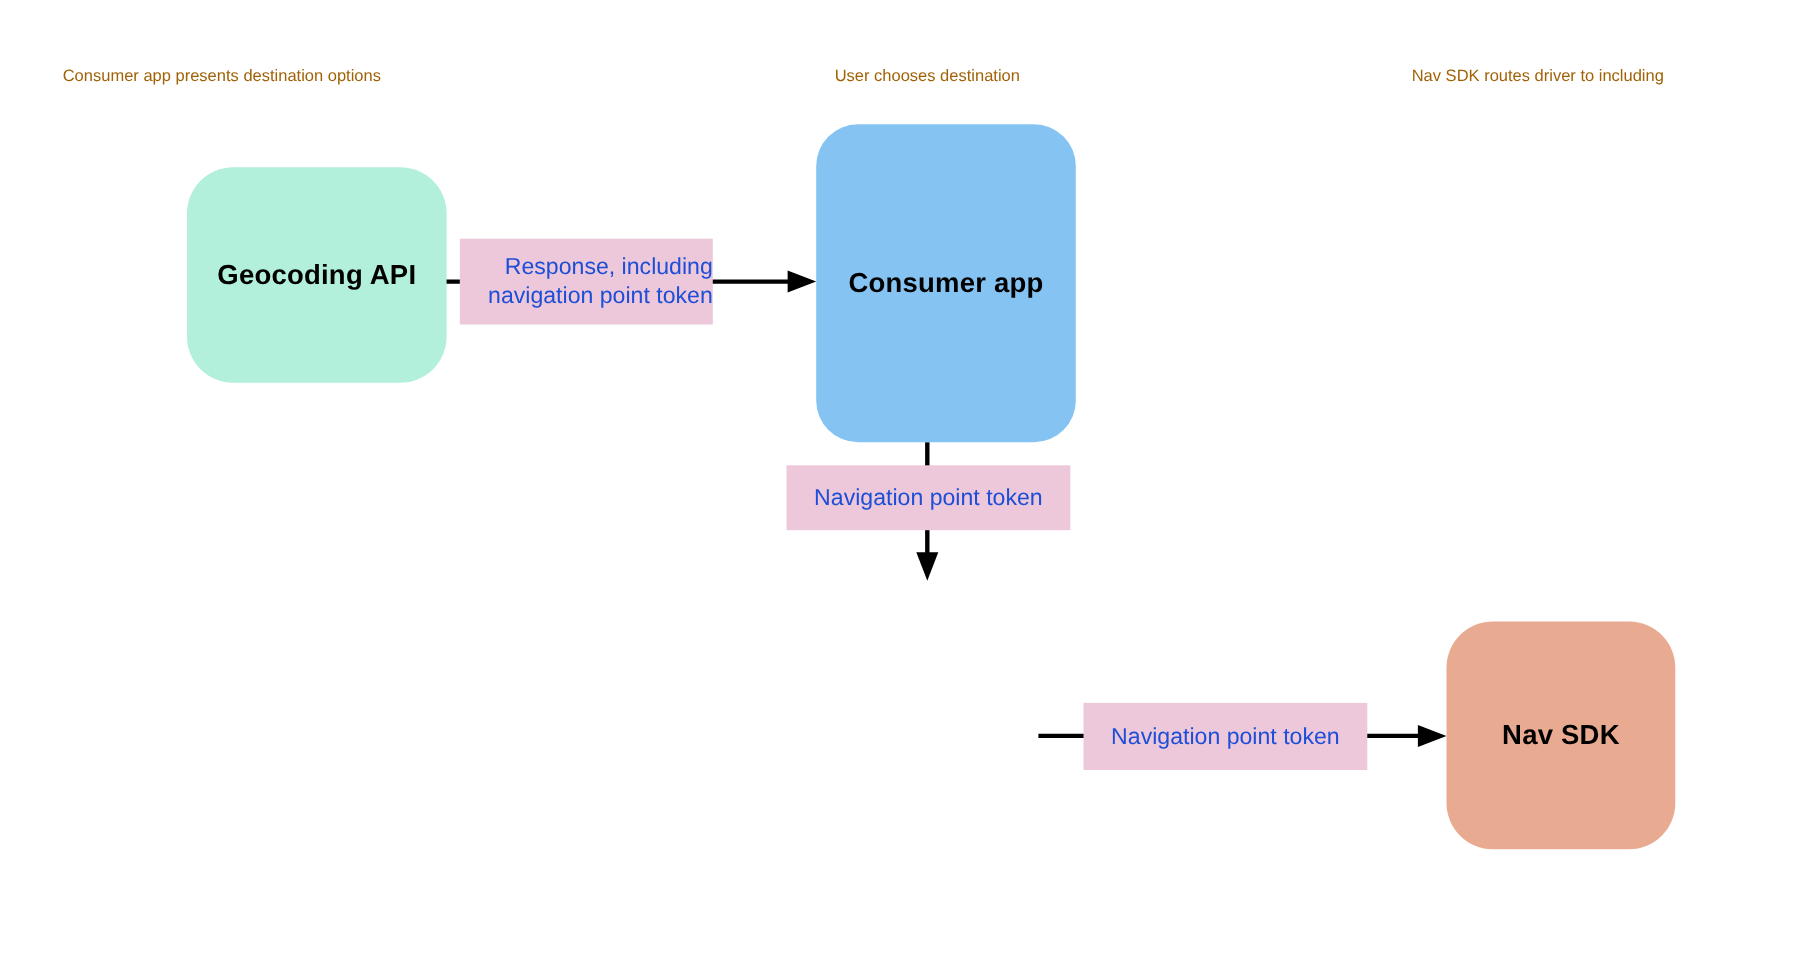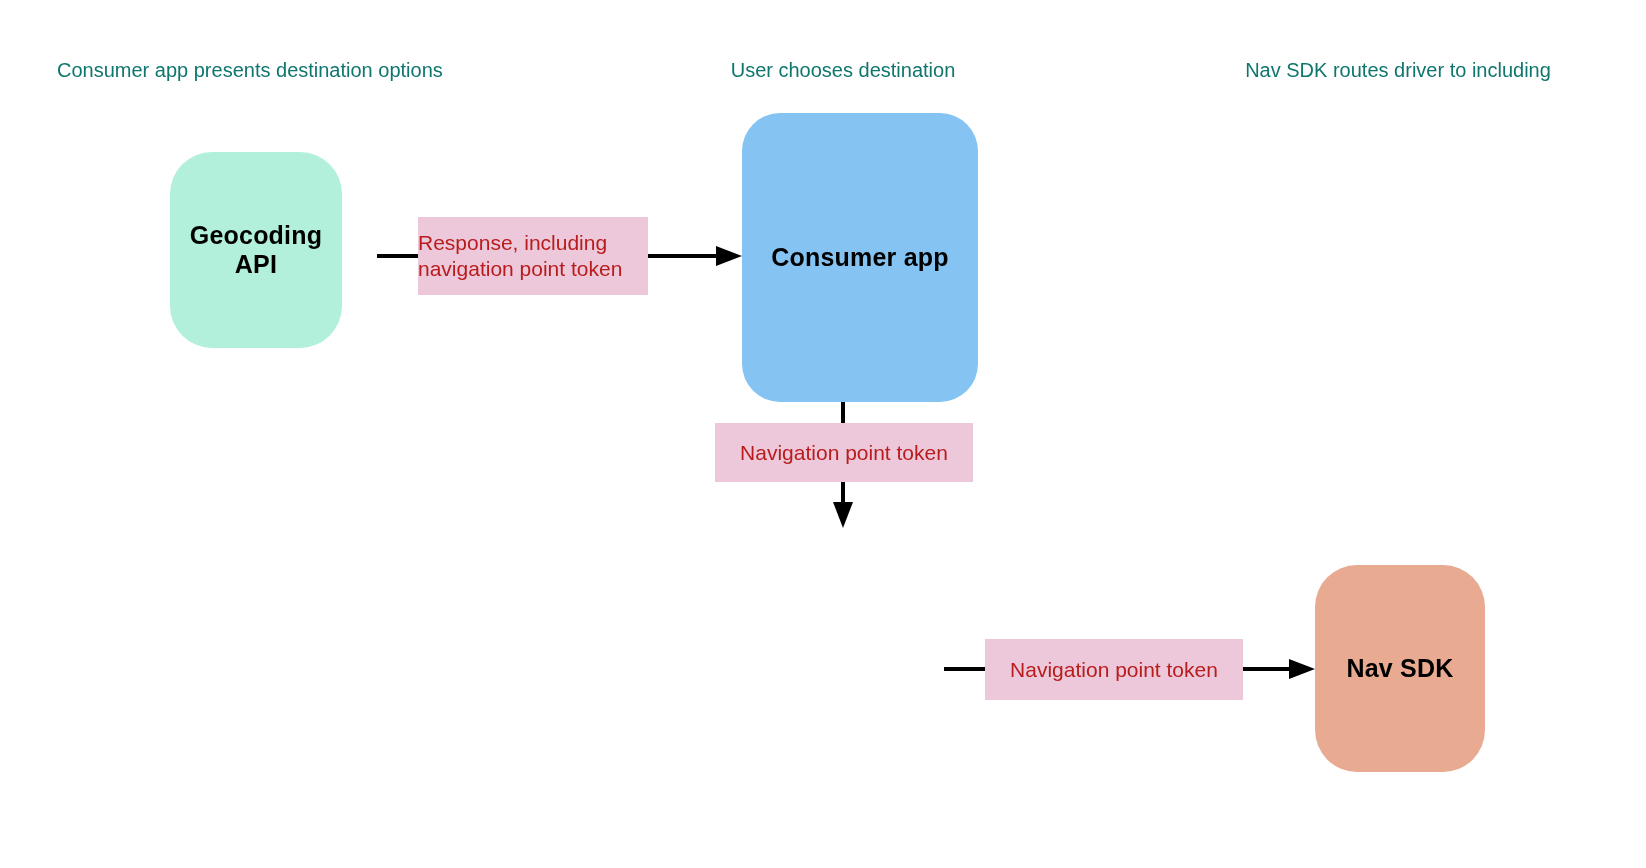--- a/index.html
+++ b/index.html
@@ -14,23 +14,23 @@
   .canvas {
     position: absolute;
     left: 0; top: 0;
     width: 1646px;
     height: 868px;
     background: #ffffff;
   }
   .col-header {
     position: absolute;
     top: 55px;
-    font-size: 20px;
+    font-size: 15px;
     font-weight: 400;
-    color: #0f766e;
+    color: #a16207;
     white-space: nowrap;
     line-height: 30px;
   }
   .col-header.centered { transform: translateX(-50%); }
   .arrows-layer {
     position: absolute;
     left: 0; top: 0;
     width: 1646px;
     height: 868px;
   }
@@ -38,33 +38,33 @@
     position: absolute;
     display: flex;
     align-items: center;
     justify-content: center;
     text-align: center;
     font-size: 25px;
     font-weight: 700;
     color: #000000;
     letter-spacing: 0.2px;
   }
-  .node-geocoding { left: 170px; top: 152px; width: 172px; height: 196px; border-radius: 42px; }
+  .node-geocoding { left: 170px; top: 152px; width: 236px; height: 196px; border-radius: 42px; }
   .node-consumer  { left: 742px; top: 113px; width: 236px; height: 289px; border-radius: 38px; }
   .node-driver    { left: 742px; top: 528px; width: 202px; height: 272px; border-radius: 38px; }
-  .node-navsdk    { left: 1315px; top: 565px; width: 170px; height: 207px; border-radius: 42px; }
+  .node-navsdk    { left: 1315px; top: 565px; width: 208px; height: 207px; border-radius: 42px; }
   .edge-label {
     position: absolute;
     display: flex;
     align-items: center;
     justify-content: center;
-    text-align: left;
+    text-align: right;
     font-size: 21px;
     font-weight: 400;
-    color: #b91c1c;
+    color: #1d4ed8;
     line-height: 26px;
   }
   .edge-label-1 { left: 418px; top: 217px; width: 230px; height: 78px; }
   .edge-label-2 { left: 715px; top: 423px; width: 258px; height: 59px; }
   .edge-label-3 { left: 985px; top: 639px; width: 258px; height: 61px; }
 </style>
 </head>
 <body>
 
 <div class="canvas">

